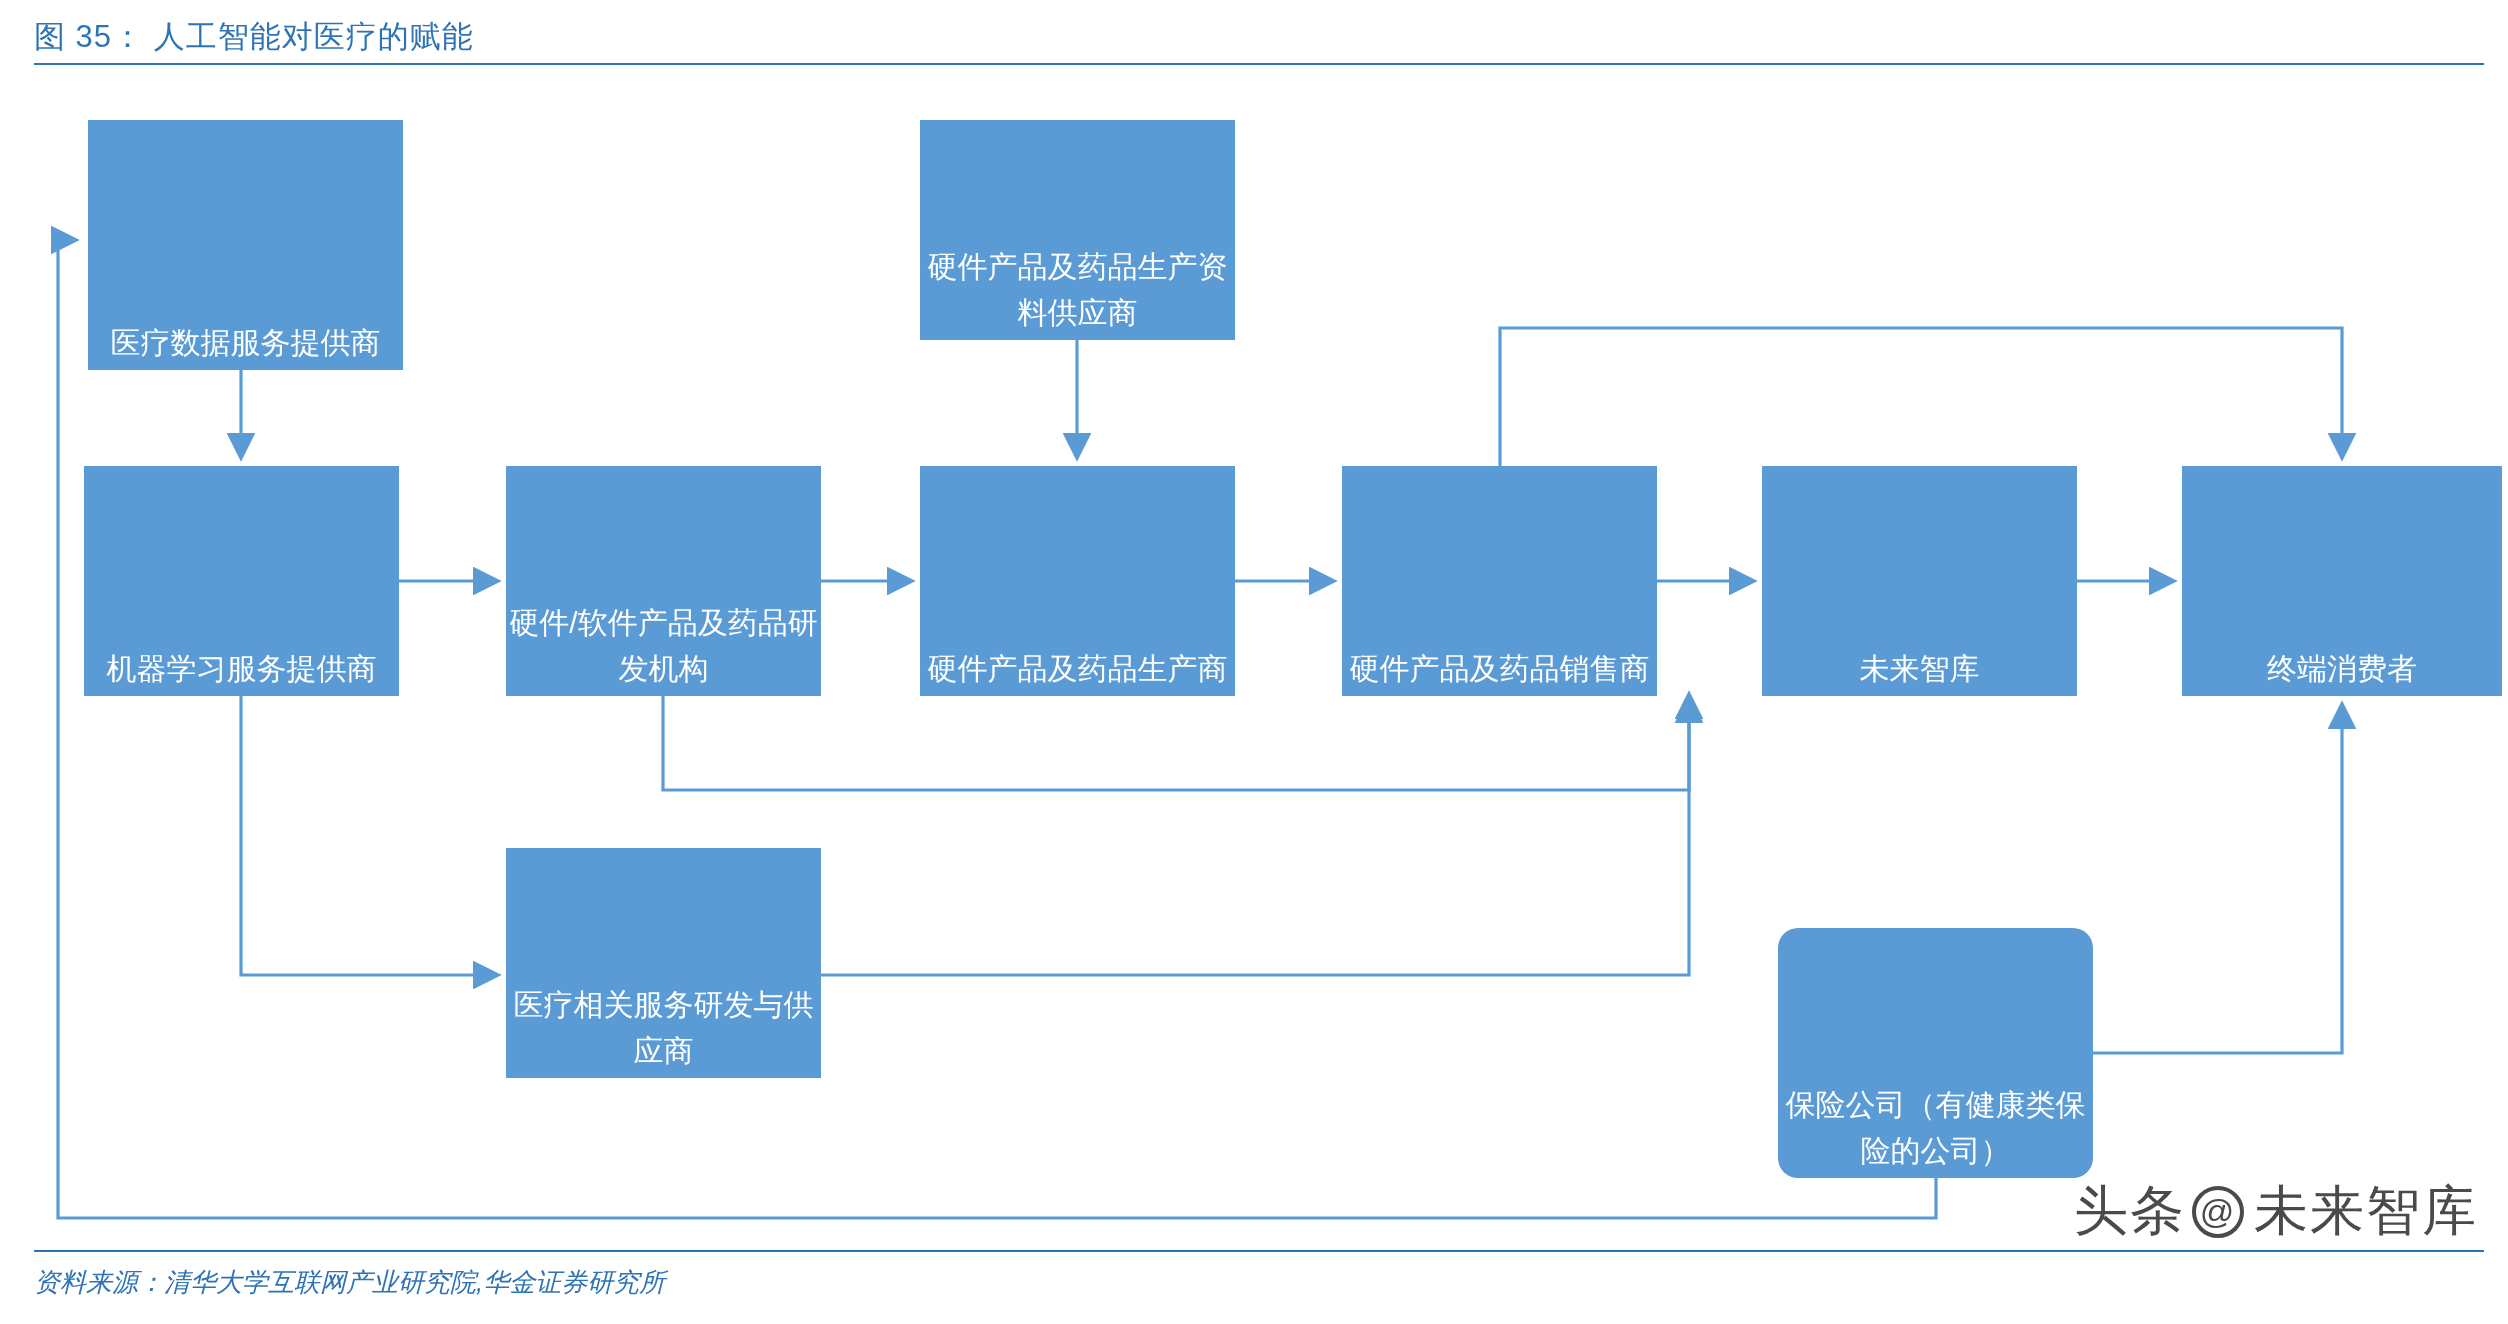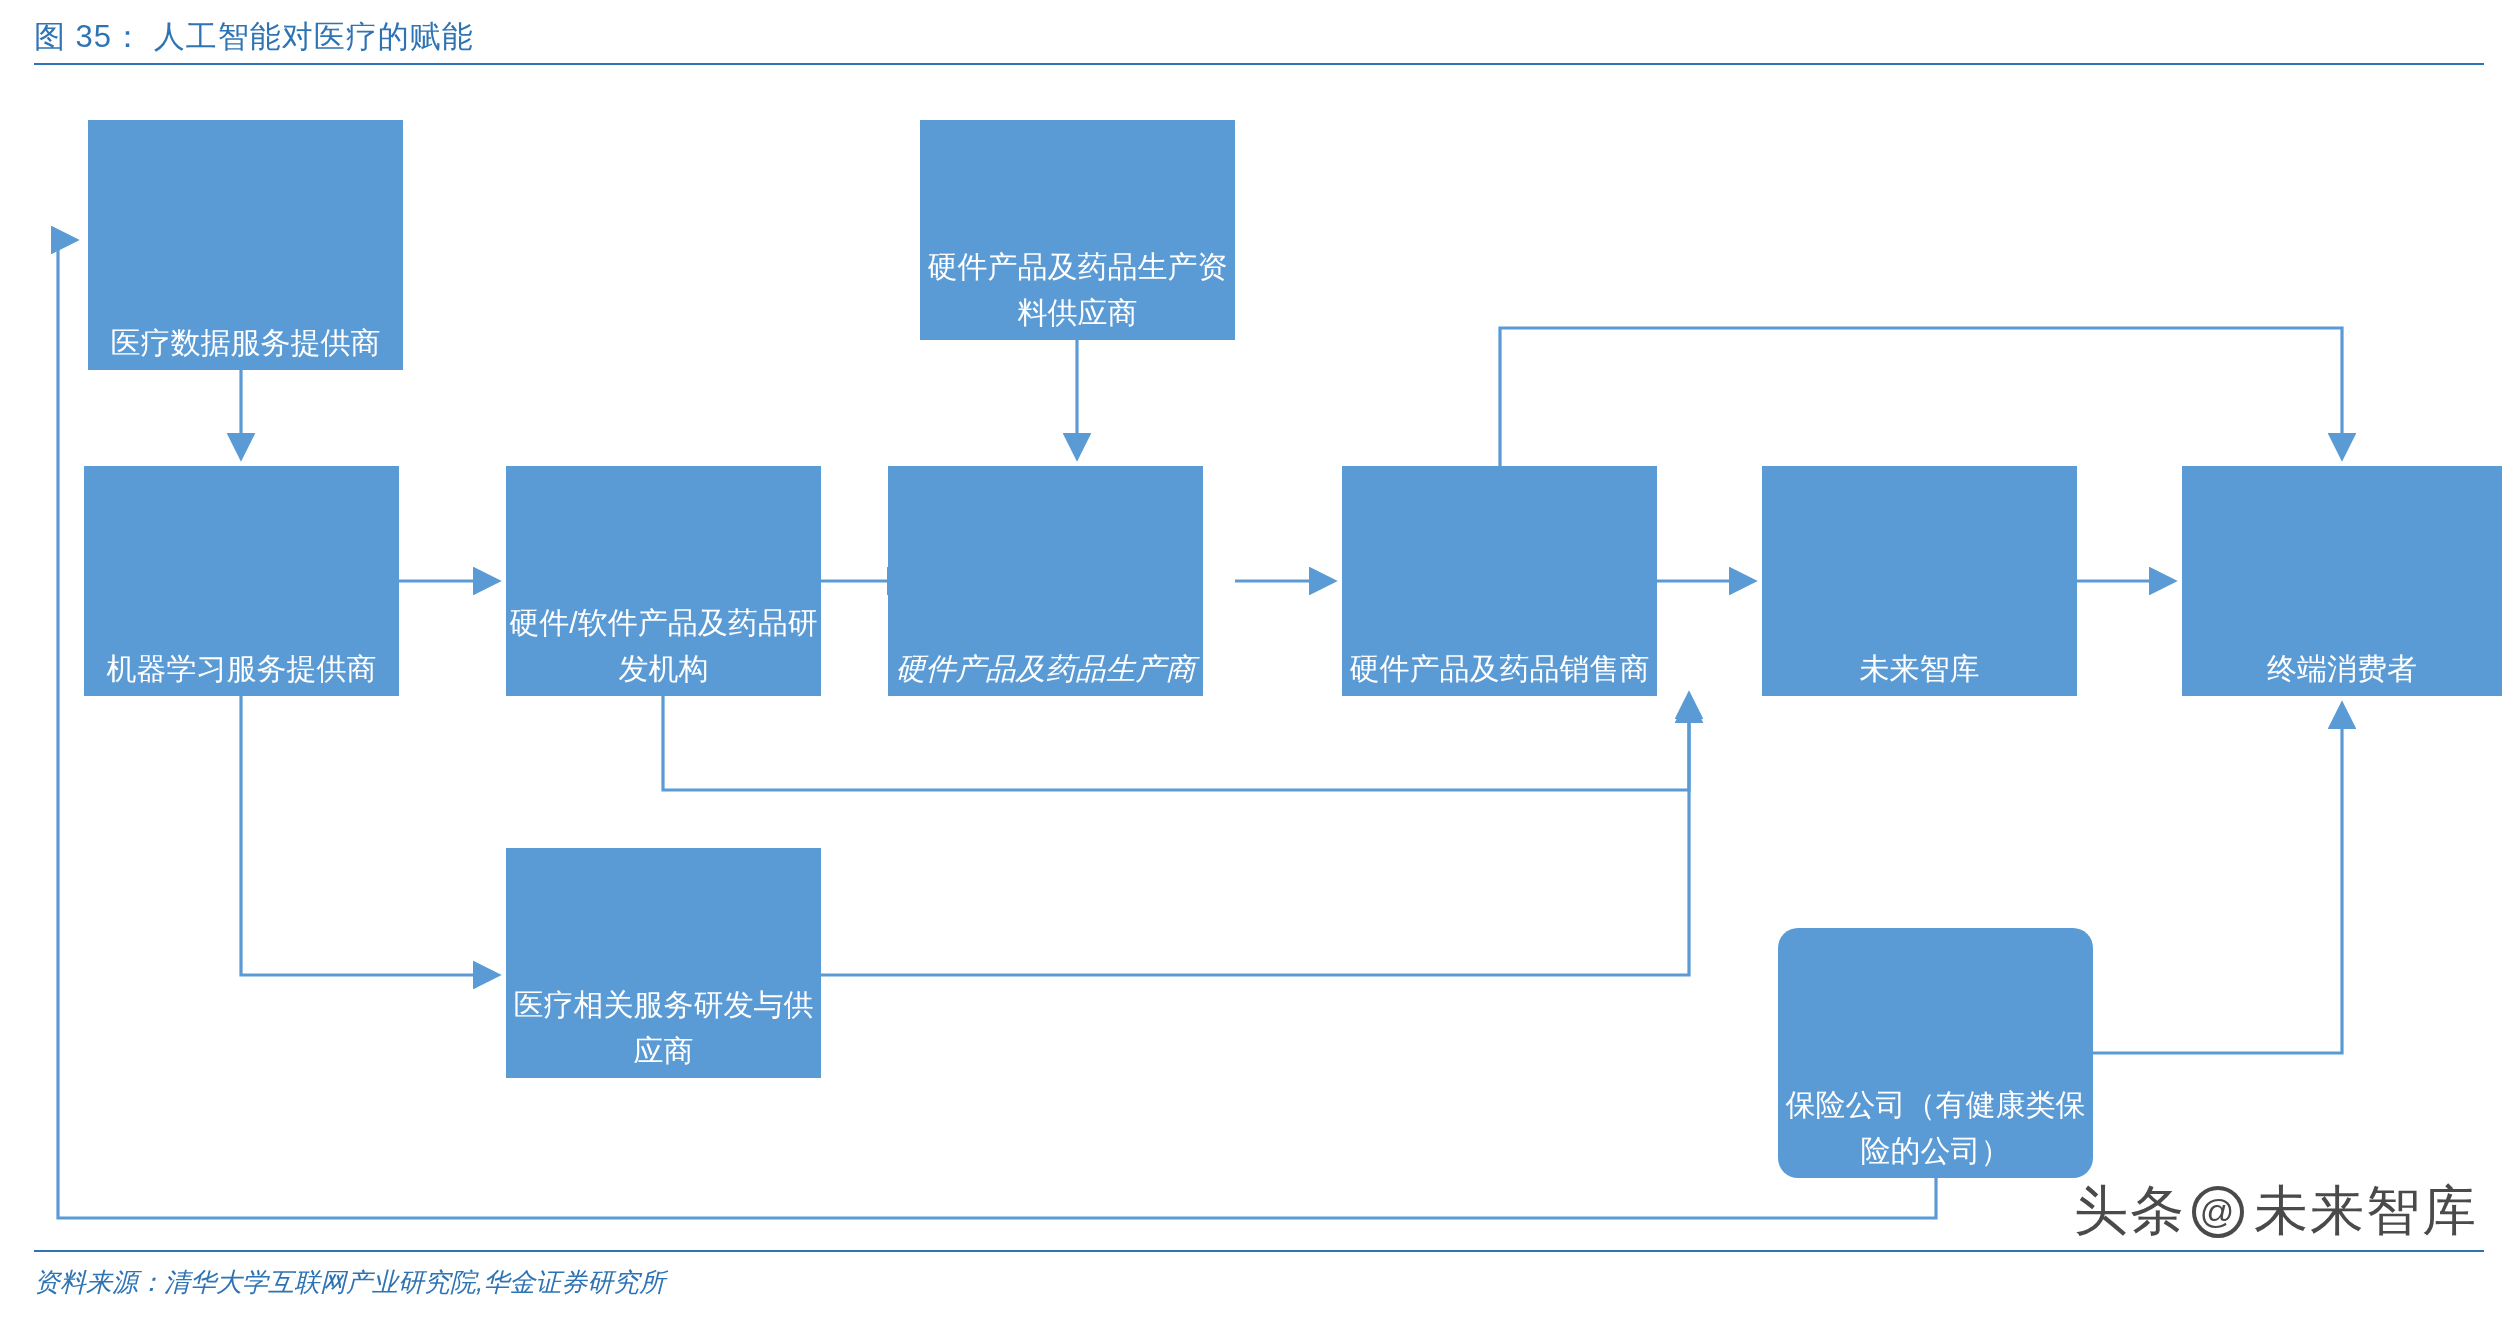--- a/index.html
+++ b/index.html
@@ -131,21 +131,21 @@
   </div>
 
   <div class="node" style="left:84px;top:466px;width:315px;height:230px;">
     <span>机器学习服务提供商</span>
   </div>
 
   <div class="node" style="left:506px;top:466px;width:315px;height:230px;">
     <span>硬件/软件产品及药品研发机构</span>
   </div>
 
-  <div class="node" style="left:888px;top:466px;width:315px;height:230px;font-style:italic;">
+  <div class="node" style="left:920px;top:466px;width:315px;height:230px;">
     <span>硬件产品及药品生产商</span>
   </div>
 
   <div class="node" style="left:1342px;top:466px;width:315px;height:230px;">
     <span>硬件产品及药品销售商</span>
   </div>
 
   <div class="node" style="left:1762px;top:466px;width:315px;height:230px;">
     <span>未来智库</span>
   </div>

